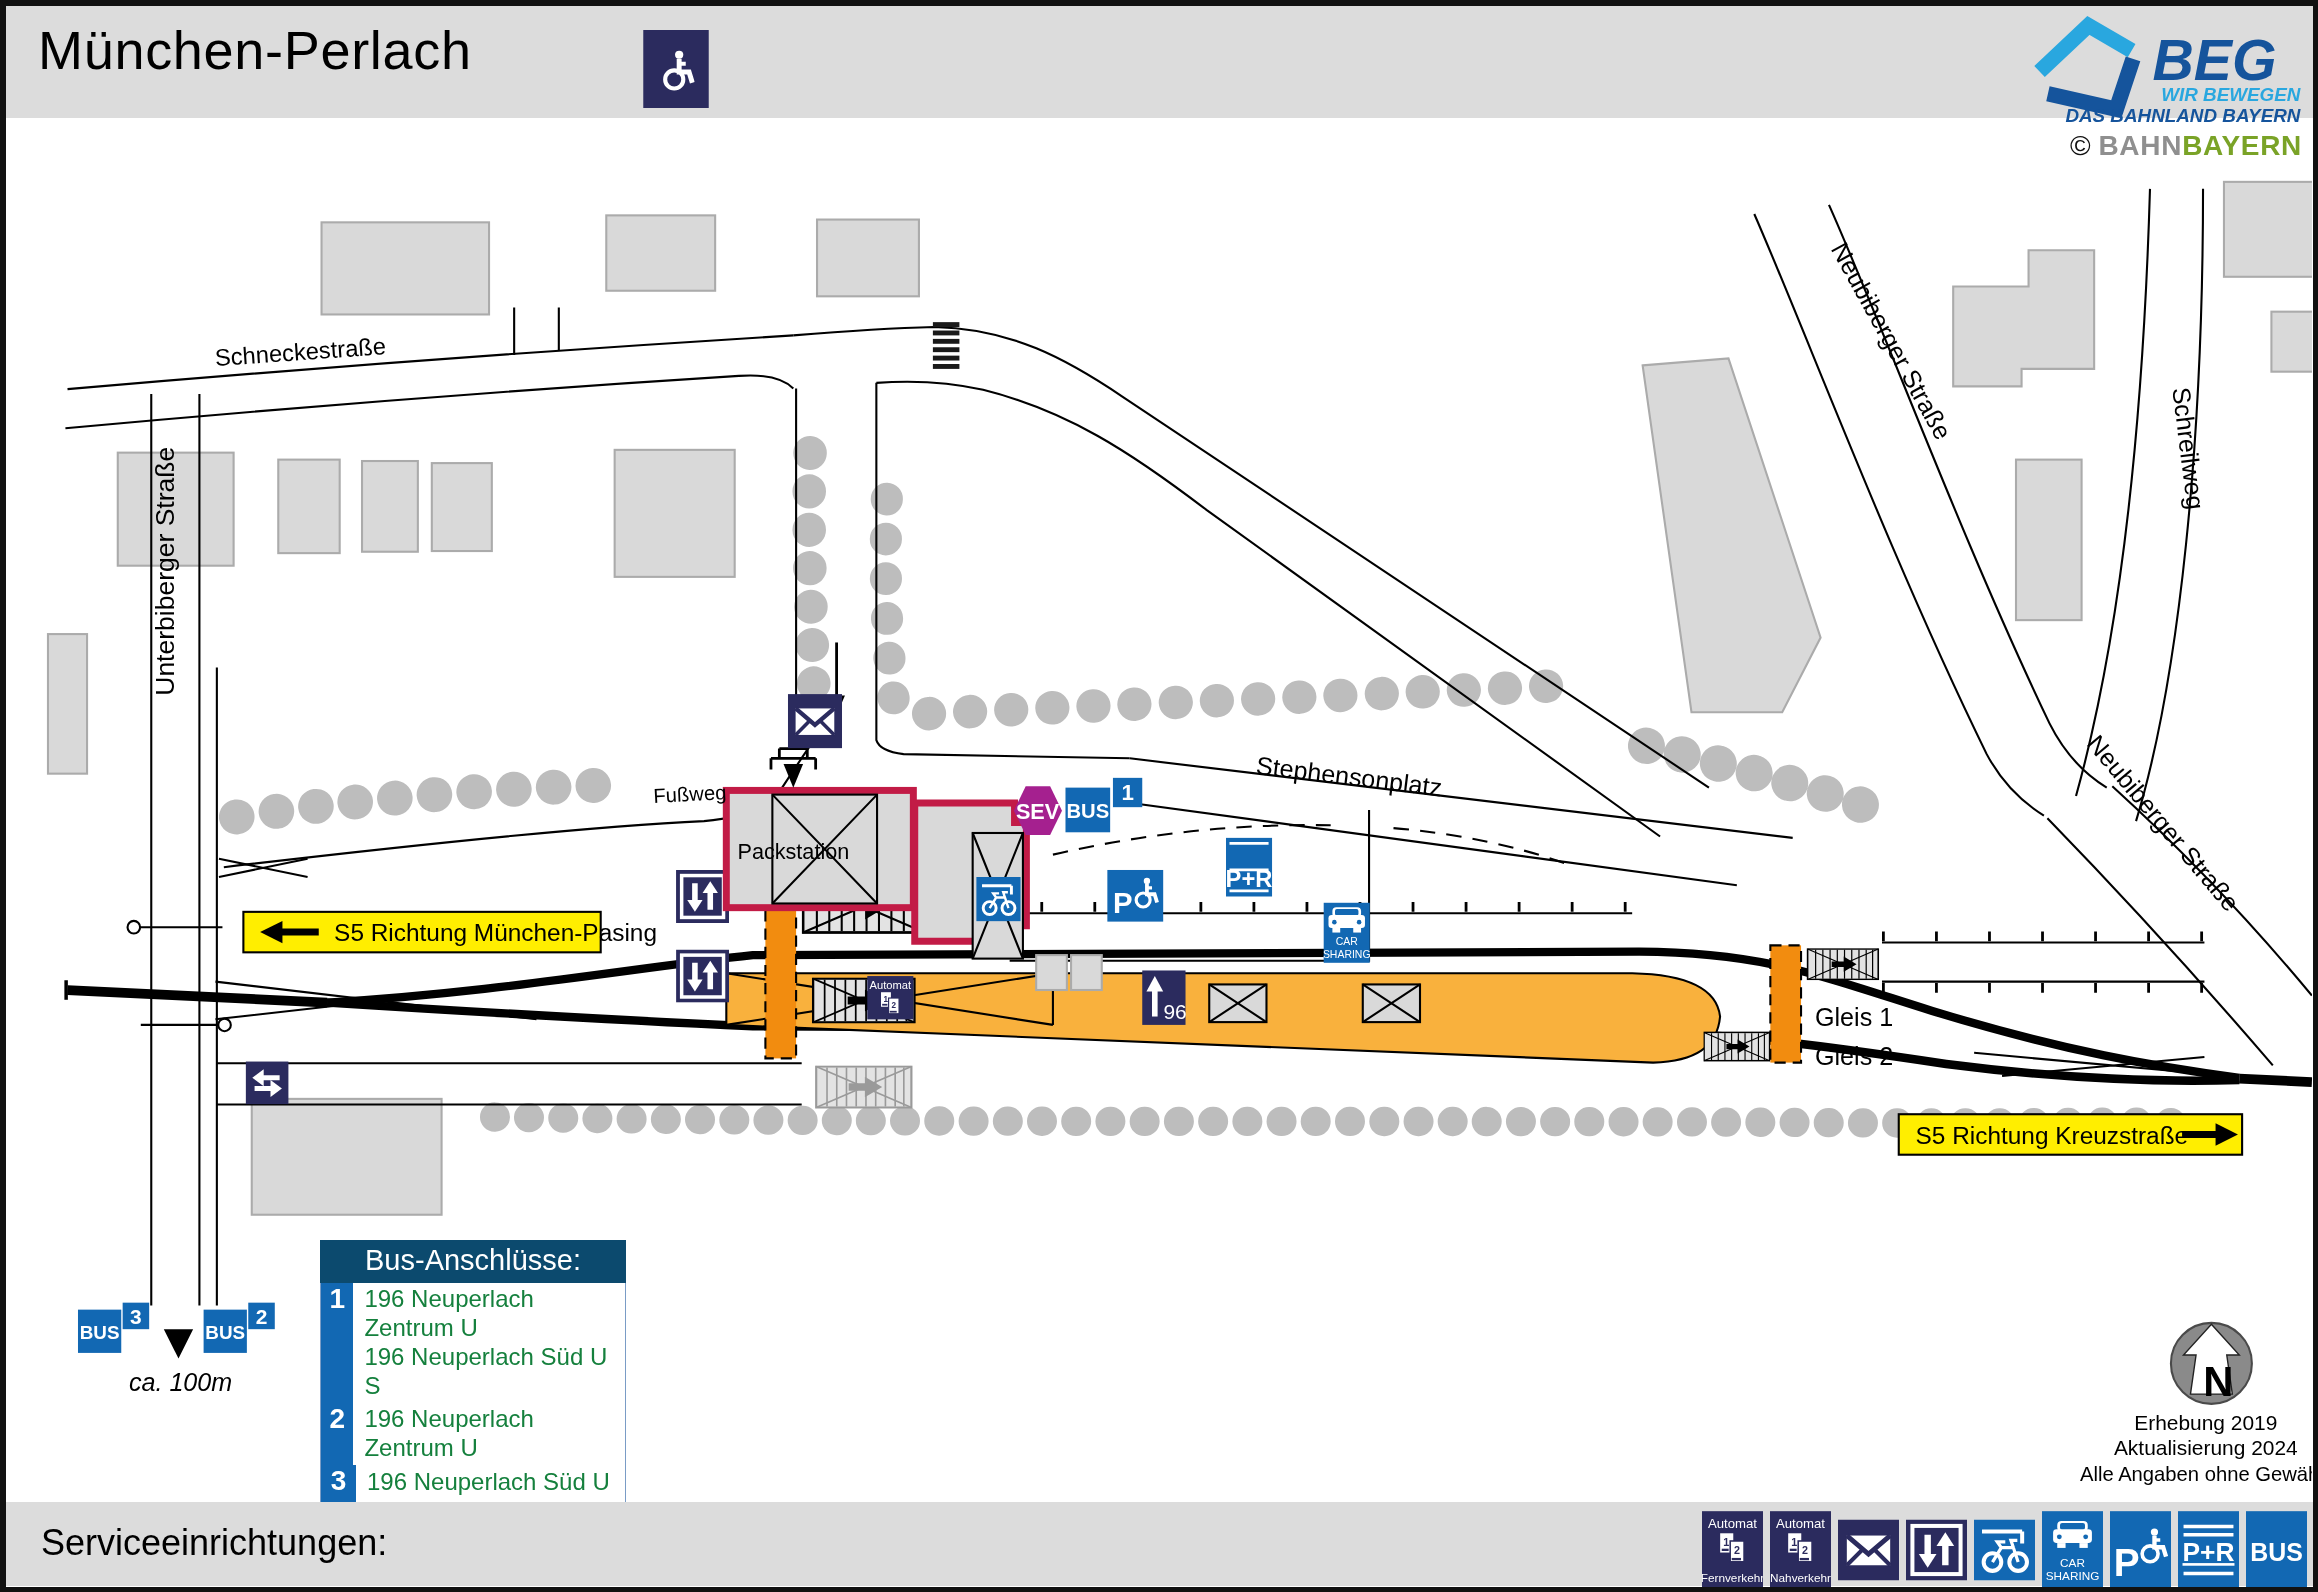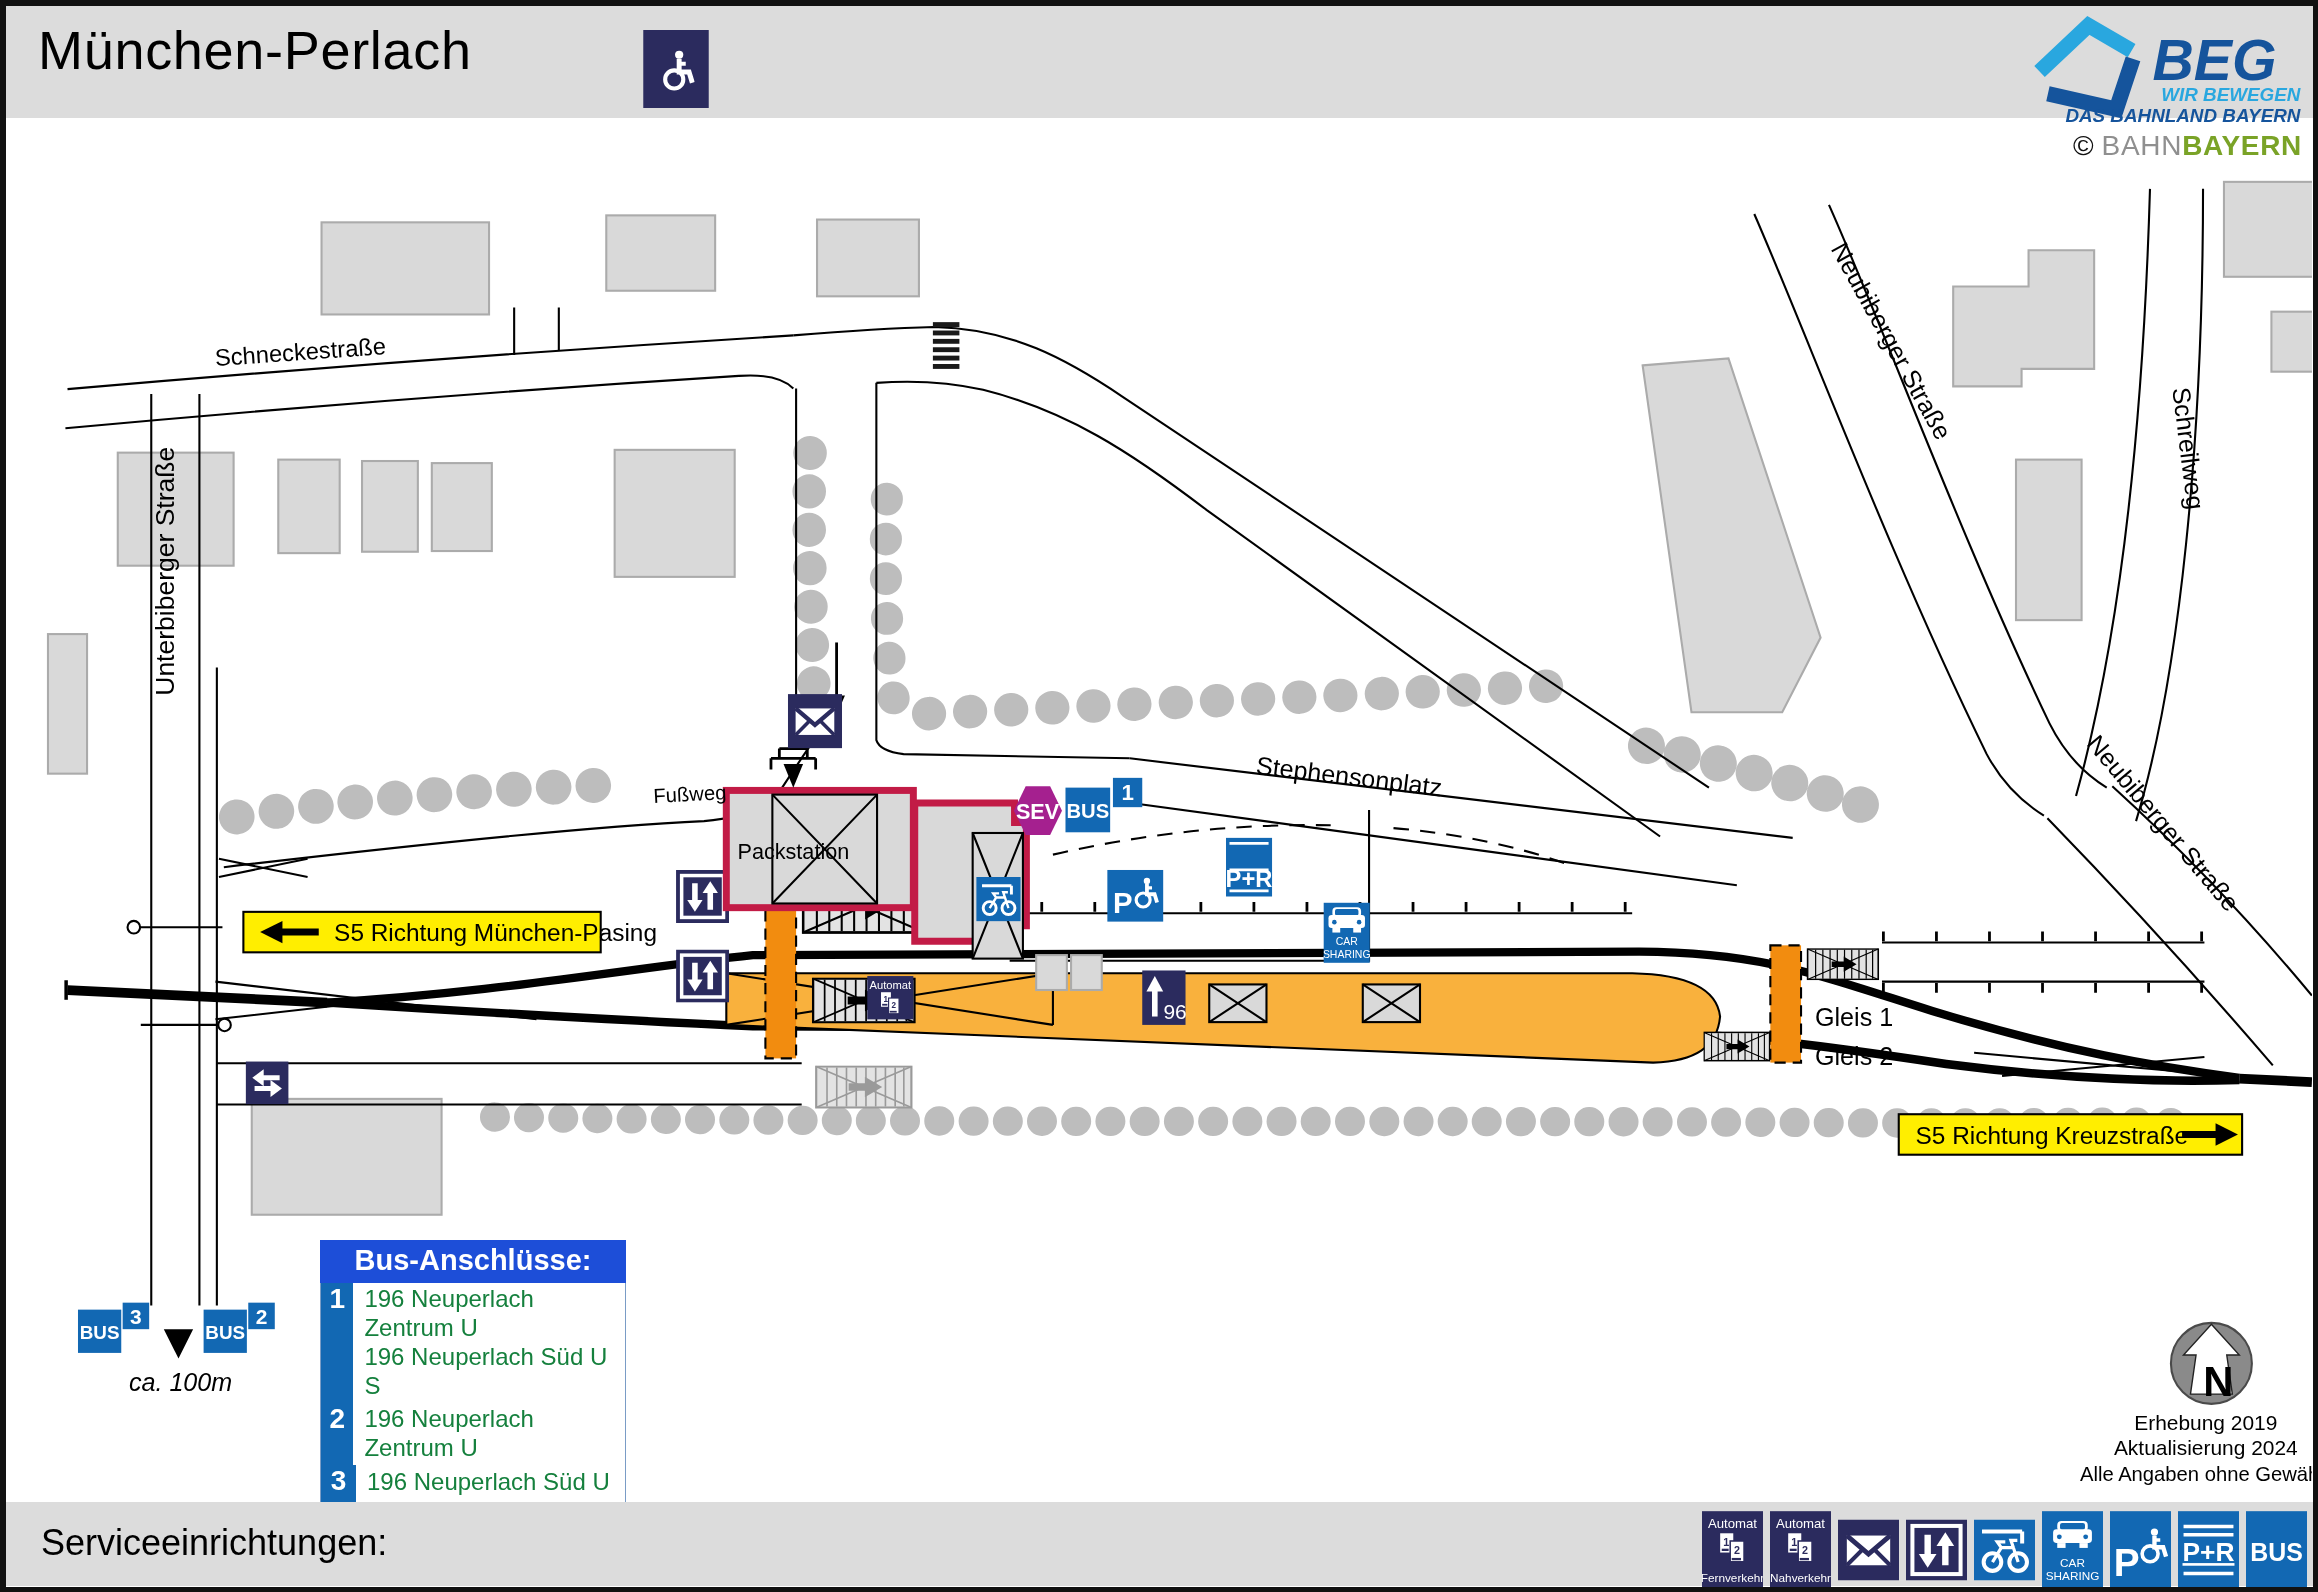--- a/index.html
+++ b/index.html
@@ -6,27 +6,27 @@
   .page{position:relative;width:2319px;height:1593px;background:#fff;border:6.3px solid #111;box-sizing:border-box;
         font-family:"Liberation Sans", sans-serif;overflow:hidden;}
   .band{position:absolute;left:0;right:0;background:#dcdcdc;}
   .band.top{top:0;height:112px;}
   .band.bottom{top:1496px;height:84px;}
   .title{position:absolute;left:32px;top:12.6px;font-size:54px;color:#000;letter-spacing:0.7px;}
   .links{position:absolute;left:36px;top:127px;color:#1486d8;font-size:24px;line-height:31px;}
   .links .l2{letter-spacing:4.2px;}
   .credit{position:absolute;top:124px;right:11px;font-size:28px;white-space:nowrap;}
   .credit .c{font-weight:400;color:#111;}
-  .credit .bahn{color:#8f8f8f;font-weight:400;letter-spacing:0.7px;}
+  .credit .bahn{color:#8f8f8f;font-weight:700;letter-spacing:0.7px;}
   .credit .stadt{color:#7aa327;font-weight:700;letter-spacing:0.7px;}
   .beglogo{position:absolute;top:4.2px;right:7px;}
   .mapsvg{position:absolute;left:0;top:0;width:2306px;height:1580px;}
   
   .busbox{position:absolute;left:314px;top:1234px;width:306px;}
-  .busbox-header{background:#1d4ed8;color:#fff;font-size:29px;font-weight:700;text-align:center;padding:4.2px 0 5.6px;}
+  .busbox-header{background:#0c4a6e;color:#fff;font-size:29px;font-weight:400;text-align:center;padding:4.2px 0 5.6px;}
   .busbox-body{border:1.4px solid #7a9cc6;border-top:none;background:#fff;}
   .busrow{display:flex;align-items:flex-start;}
   .busnum{width:36px;background:#1268b3;color:#fff;font-size:28px;font-weight:700;text-align:center;align-self:stretch;}
   .buslines{padding:1.4px 0 2.8px 11px;font-size:24px;color:#15803d;line-height:29px;}
   
   .svclabel{position:absolute;left:35px;top:1516px;font-size:36px;color:#000;}
   .iconrow{position:absolute;left:1696px;top:1505px;display:flex;gap:7px;}
   .sicon{width:61px;height:78px;}
 </style>
 </head>

